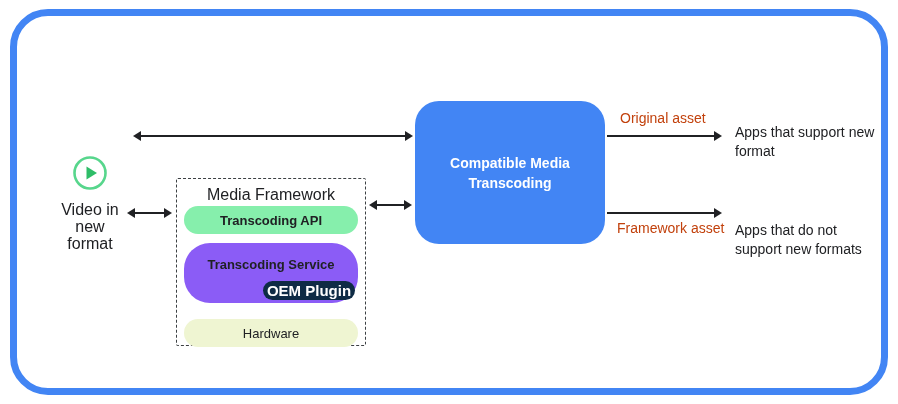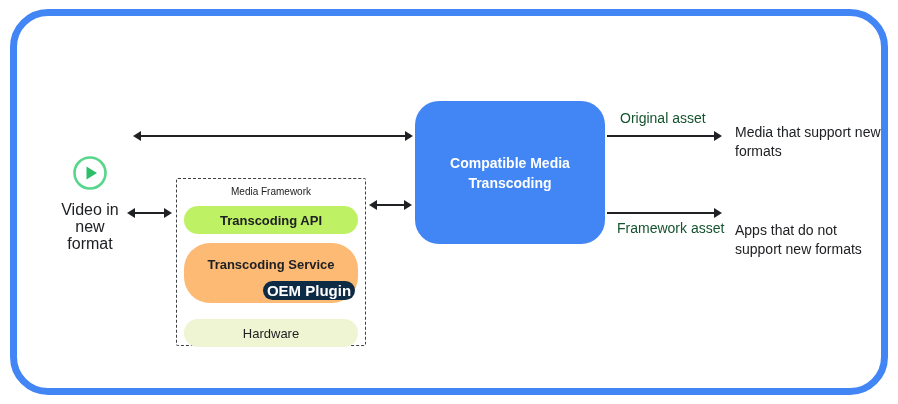--- a/index.html
+++ b/index.html
@@ -47,38 +47,38 @@
     position: absolute;
     left: 176px; top: 178px;
     width: 190px; height: 168px;
     border: 1.5px dashed #3c4043;
     border-radius: 2px;
     box-sizing: border-box;
   }
   .mf-title {
     margin-top: 7px;
     text-align: center;
-    font-size: 10px;
+    font-size: 16px;
   }
   .pill, .service {
     position: absolute;
     left: 7px; right: 7px;
     box-sizing: border-box;
   }
   .pill.api {
     top: 27px; height: 28px;
     border-radius: 14px;
-    background: #bef264;
+    background: #86efac;
     display: flex; align-items: center; justify-content: center;
     font-size: 13px; font-weight: bold;
   }
   .service {
     top: 64px; height: 60px;
     border-radius: 26px;
-    background: #fdba74;
+    background: #8b5cf6;
   }
   .service-label {
     padding-top: 14px;
     text-align: center;
     font-size: 13px; font-weight: bold;
   }
   .oem {
     position: absolute;
     right: 3px; bottom: 3px;
     width: 92px; height: 19px;
@@ -104,21 +104,21 @@
     color: #ffffff;
     display: flex; flex-direction: row;
     align-items: center; justify-content: center;
     text-align: center;
     font-size: 14px; font-weight: bold;
     line-height: 20px;
   }
   .blue-box .inner { width: 156px; }
   .blue-label {
     position: absolute;
-    color: #14532d;
+    color: #c2410c;
     font-size: 14px;
   }
   .blue-label.original { left: 620px; top: 110px; }
   .blue-label.transcoded { left: 617px; top: 220px; }
   .target-text {
     position: absolute;
     left: 735px;
     width: 148px;
     font-size: 14px;
     line-height: 19px;
@@ -186,17 +186,17 @@
   </div>
 
   <div class="blue-box">
     <div class="inner">Compatible Media Transcoding</div>
   </div>
 
   <div class="blue-label original">Original asset</div>
 
   <div class="blue-label transcoded">Framework asset</div>
 
-  <div class="target-text t1">Media that support new formats</div>
+  <div class="target-text t1">Apps that support new format</div>
 
   <div class="target-text t2">Apps that do not support new formats</div>
 
 </div>
 
 </body></html>

